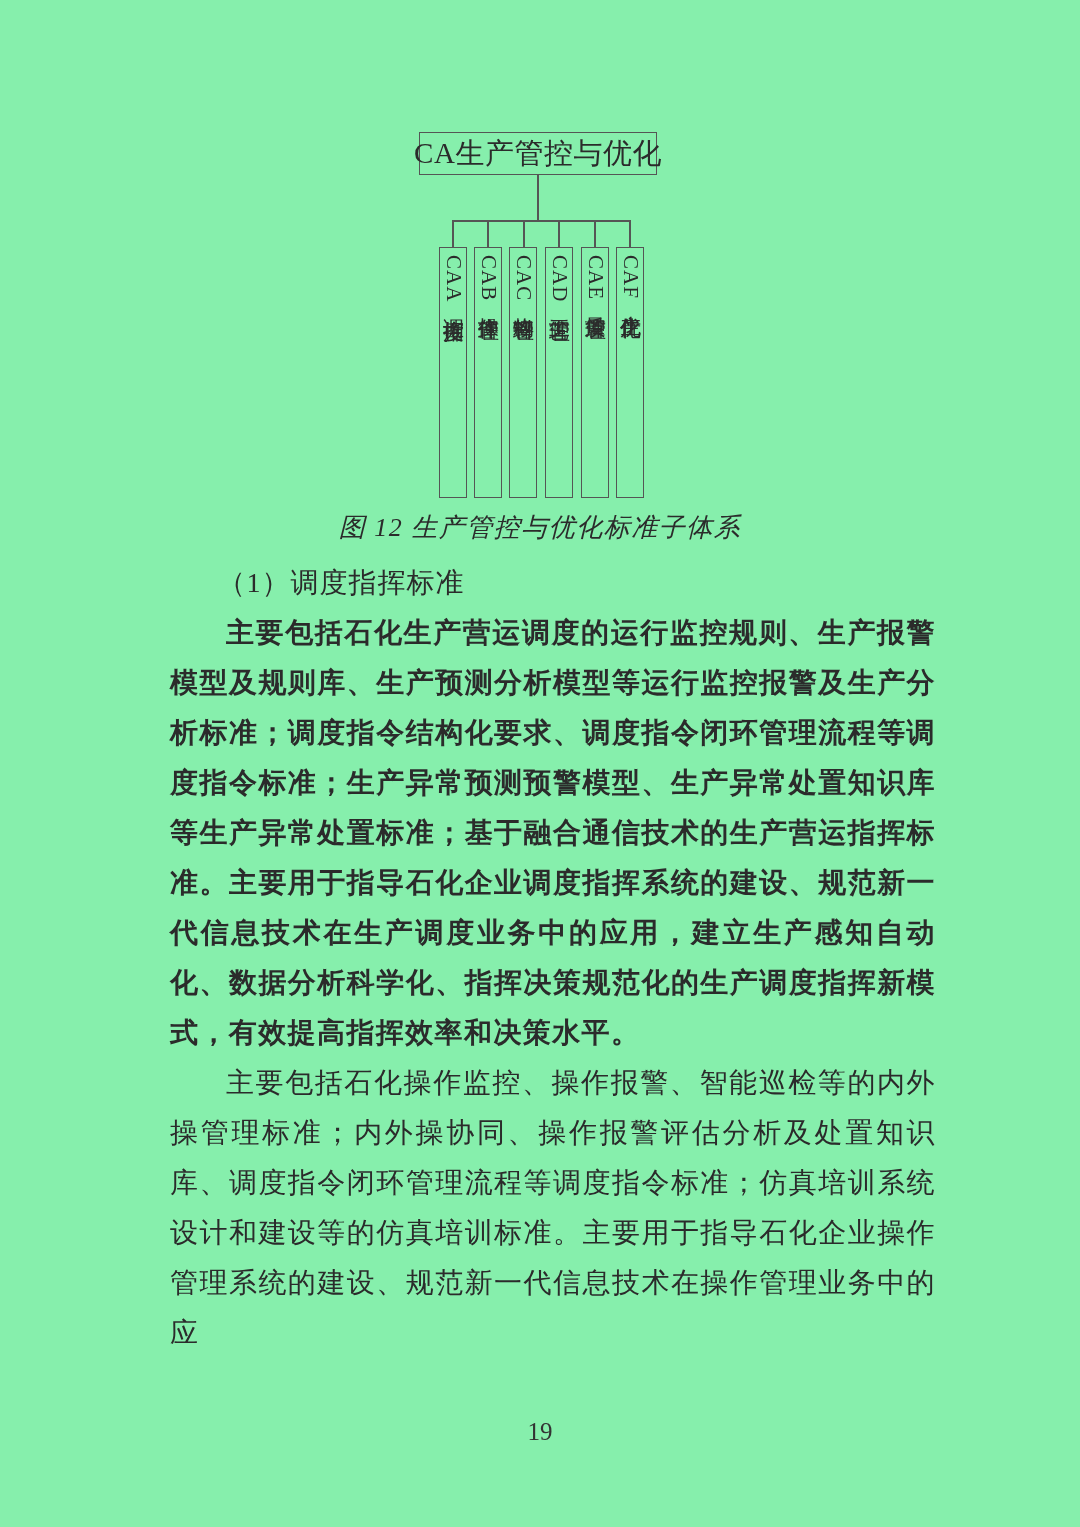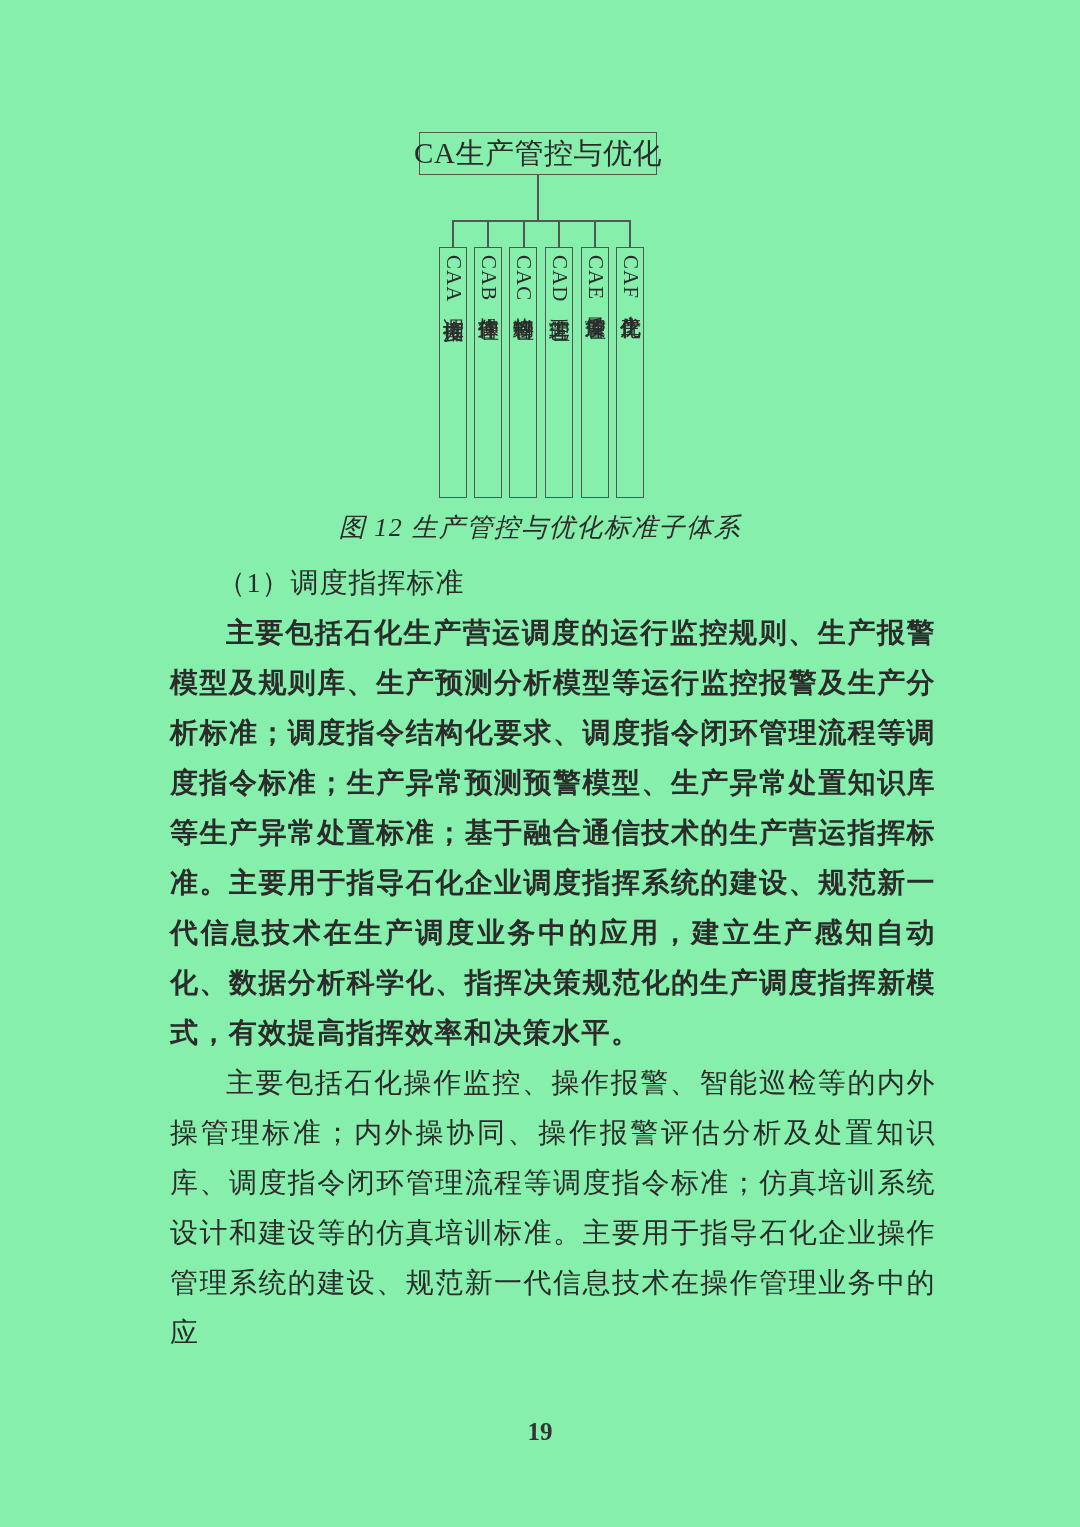--- a/index.html
+++ b/index.html
@@ -116,21 +116,20 @@
   }
   .sec2-heading { margin-top: 10px; }
 
   .page-number {
     position: absolute;
     left: 0; top: 1418px;
     width: 1080px;
     text-align: center;
     font-size: 25px;
     color: #333;
-    font-weight: bold;
   }
 </style>
 </head>
 <body>
 
 <div class="page">
 
   <div class="figure">
     <div class="root-box">CA生产管控与优化</div>
 

